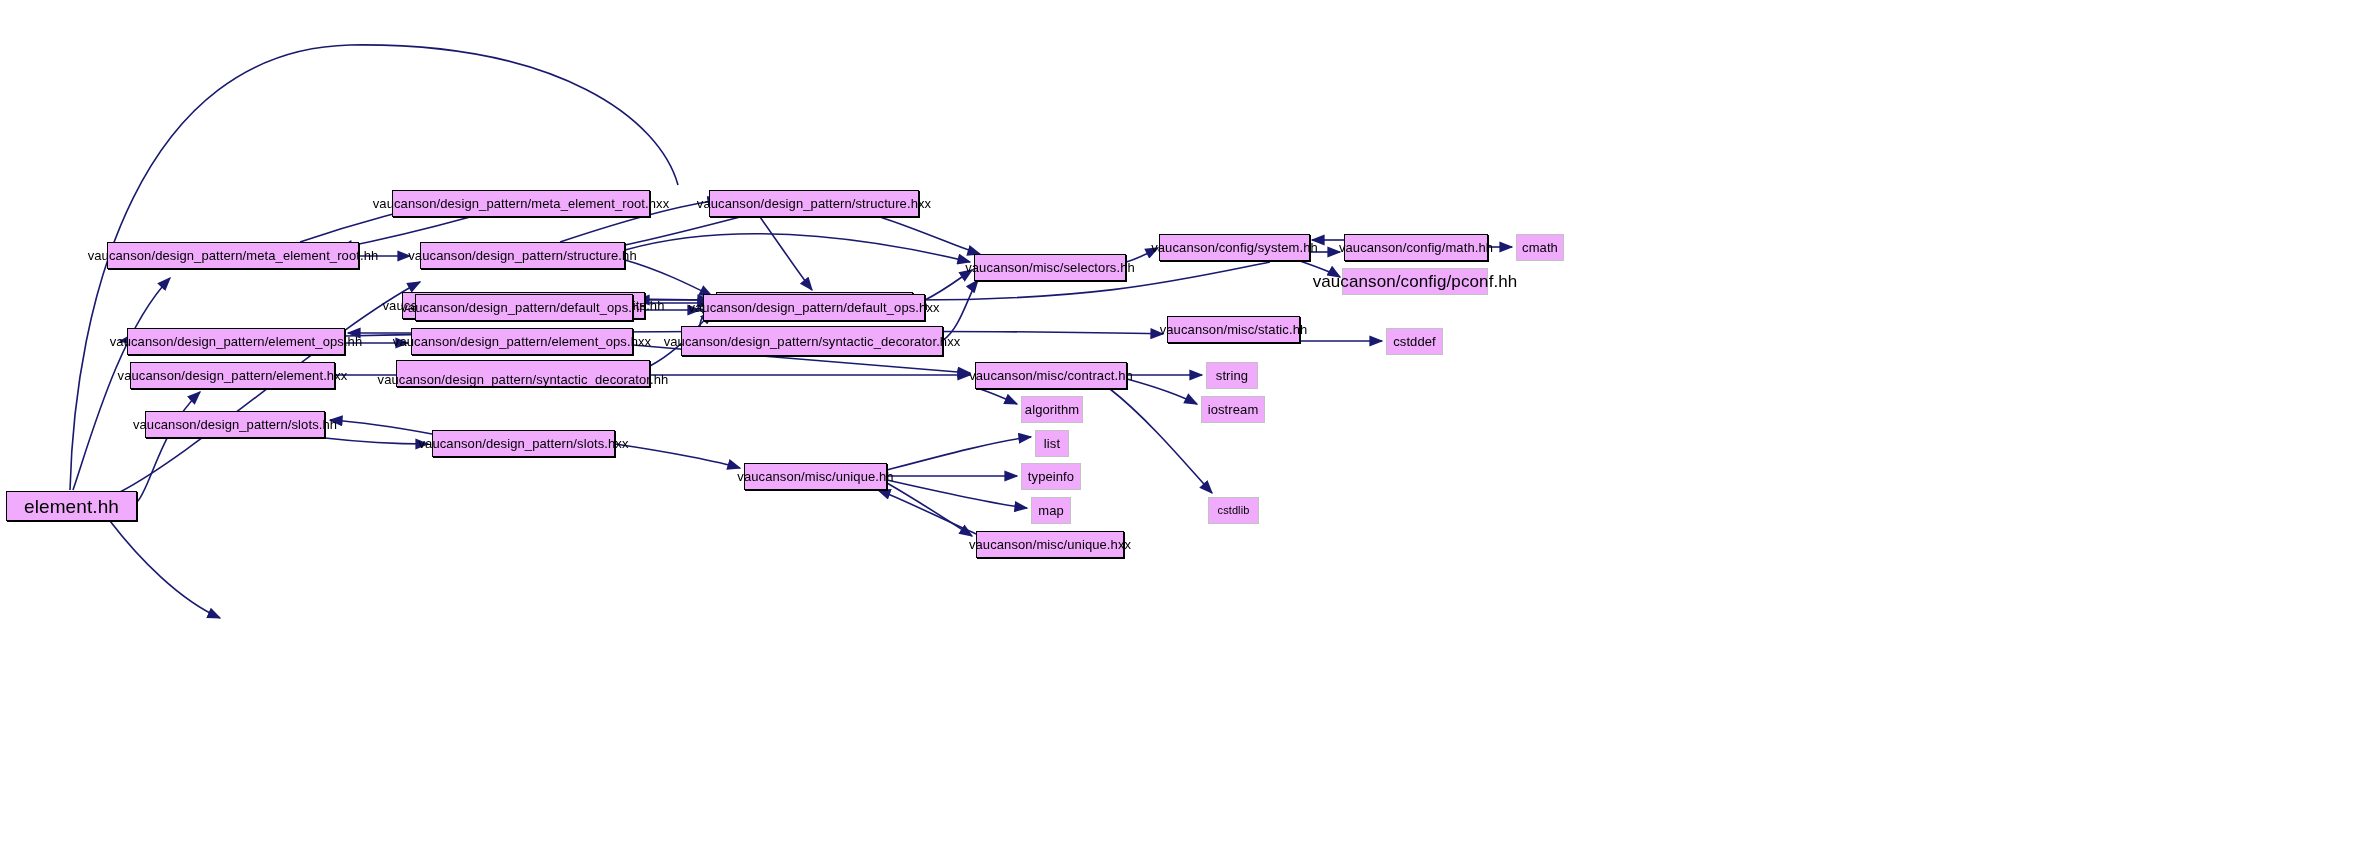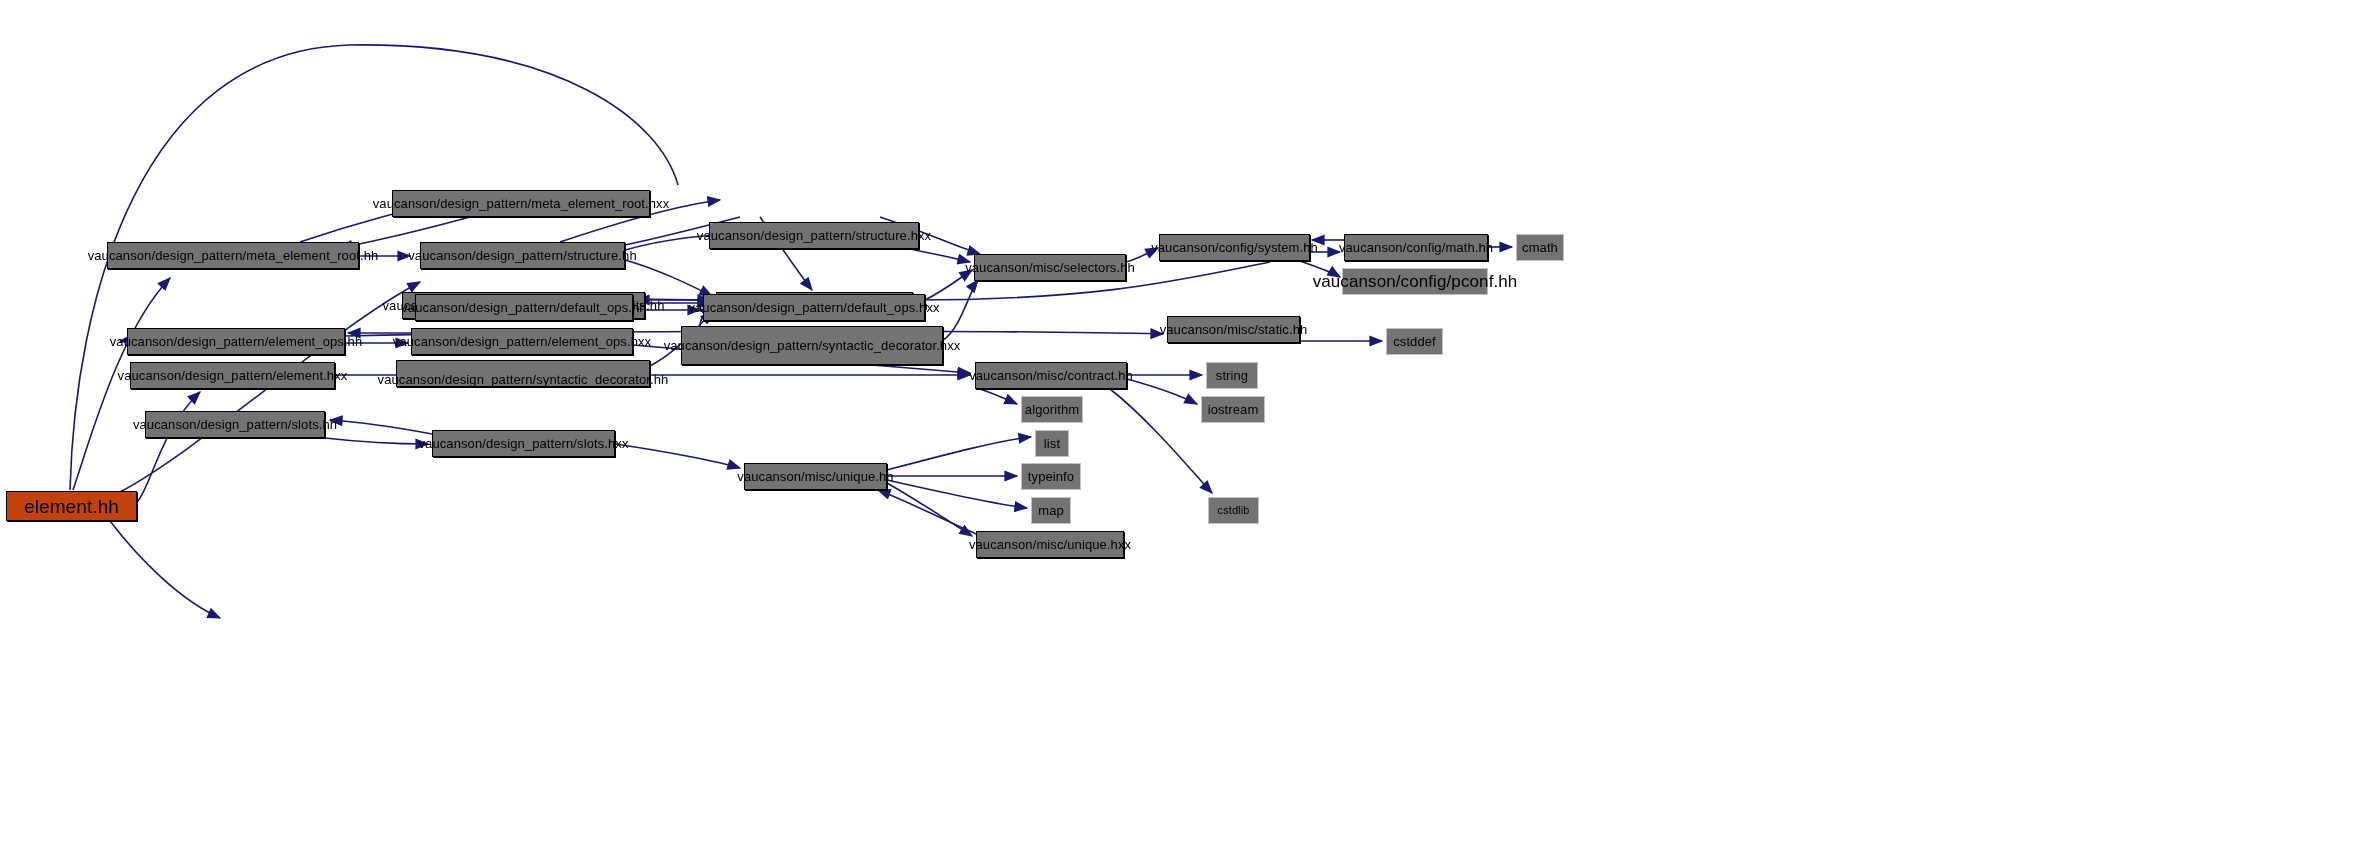--- a/index.html
+++ b/index.html
@@ -27,26 +27,26 @@
   }
   .node-box {
     position: absolute;
     box-sizing: border-box;
     display: flex;
     align-items: center;
     justify-content: center;
     white-space: nowrap;
     font-family: "Liberation Sans", sans-serif;
     color: #000000;
-    background: #737373;
+    background: #f0abfc;
     border: 1px solid #000000;
     letter-spacing: 0.1px;
   }
   .node-box.root {
-    background: #c2410c;
+    background: #f0abfc;
     border: 1px solid #000000;
     box-shadow: 1px 1px 0 0 #000000;
   }
   .node-box.strong {
     border: 1px solid #000000;
     box-shadow: 1px 1px 0 0 #000000;
   }
   .node-box.weak {
     border: 1px solid #c2c2c2;
     box-shadow: none;
@@ -123,30 +123,30 @@
       </div>
       <div class="node-box strong" style="left: 107px; top: 242px; width: 252px; height: 27px; font-size: 13px;">
         <span class="node-label">vaucanson/design_pattern/meta_element_root.hh</span>
       </div>
       <div class="node-box strong" style="left: 392px; top: 190px; width: 258px; height: 27px; font-size: 13px;">
         <span class="node-label">vaucanson/design_pattern/meta_element_root.hxx</span>
       </div>
       <div class="node-box strong" style="left: 420px; top: 242px; width: 205px; height: 27px; font-size: 13px;">
         <span class="node-label">vaucanson/design_pattern/structure.hh</span>
       </div>
-      <div class="node-box strong" style="left: 709px; top: 190px; width: 210px; height: 27px; font-size: 13px; margin-top: 32px;">
+      <div class="node-box strong" style="left: 709px; top: 190px; width: 210px; height: 27px; font-size: 13px;">
         <span class="node-label">vaucanson/design_pattern/structure.hxx</span>
       </div>
       <div class="node-box strong" style="left: 402px; top: 292px; width: 243px; height: 27px; font-size: 13px;">
         <span class="node-label">vaucanson/design_pattern/element_op_traits.hh</span>
       </div>
       <div class="node-box strong" style="left: 716px; top: 292px; width: 197px; height: 27px; font-size: 13px;">
         <span class="node-label">vaucanson/design_pattern/predecls.hh</span>
       </div>
-      <div class="node-box strong" style="left: 681px; top: 326px; width: 262px; height: 39px; font-size: 13px;">
+      <div class="node-box strong" style="left: 681px; top: 326px; width: 262px; height: 30px; font-size: 13px;">
         <span class="node-label">vaucanson/design_pattern/syntactic_decorator.hxx</span>
       </div>
       <div class="node-box strong" style="left: 396px; top: 360px; width: 254px; height: 27px; font-size: 13px; align-items: flex-end;">
         <span class="node-label">vaucanson/design_pattern/syntactic_decorator.hh</span>
       </div>
       <div class="node-box strong" style="left: 974px; top: 254px; width: 152px; height: 27px; font-size: 13px;">
         <span class="node-label">vaucanson/misc/selectors.hh</span>
       </div>
       <div class="node-box strong" style="left: 1159px; top: 234px; width: 151px; height: 27px; font-size: 13px;">
         <span class="node-label">vaucanson/config/system.hh</span>

